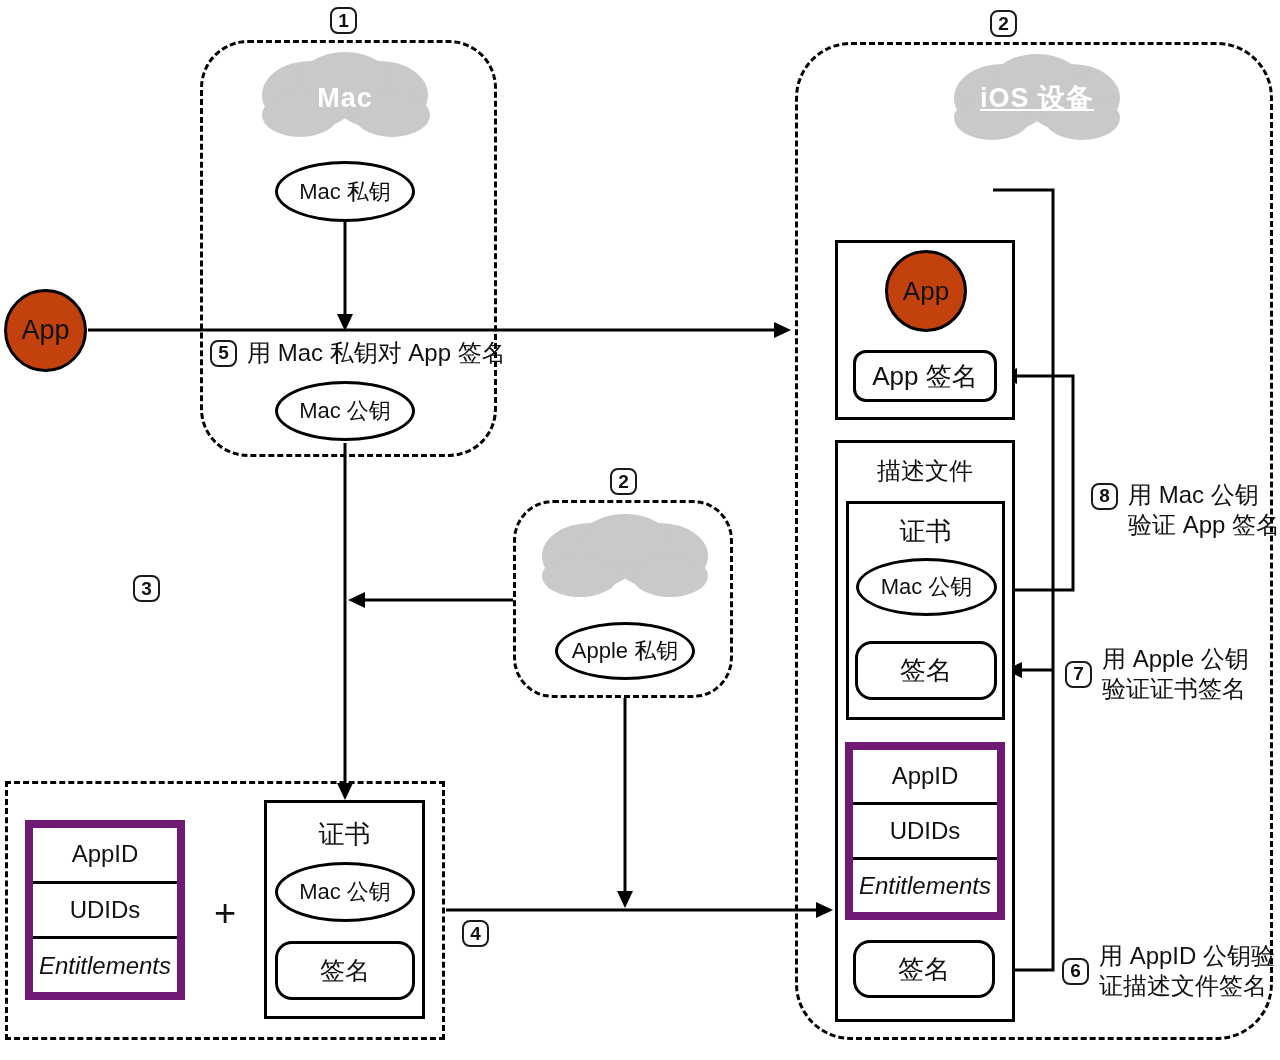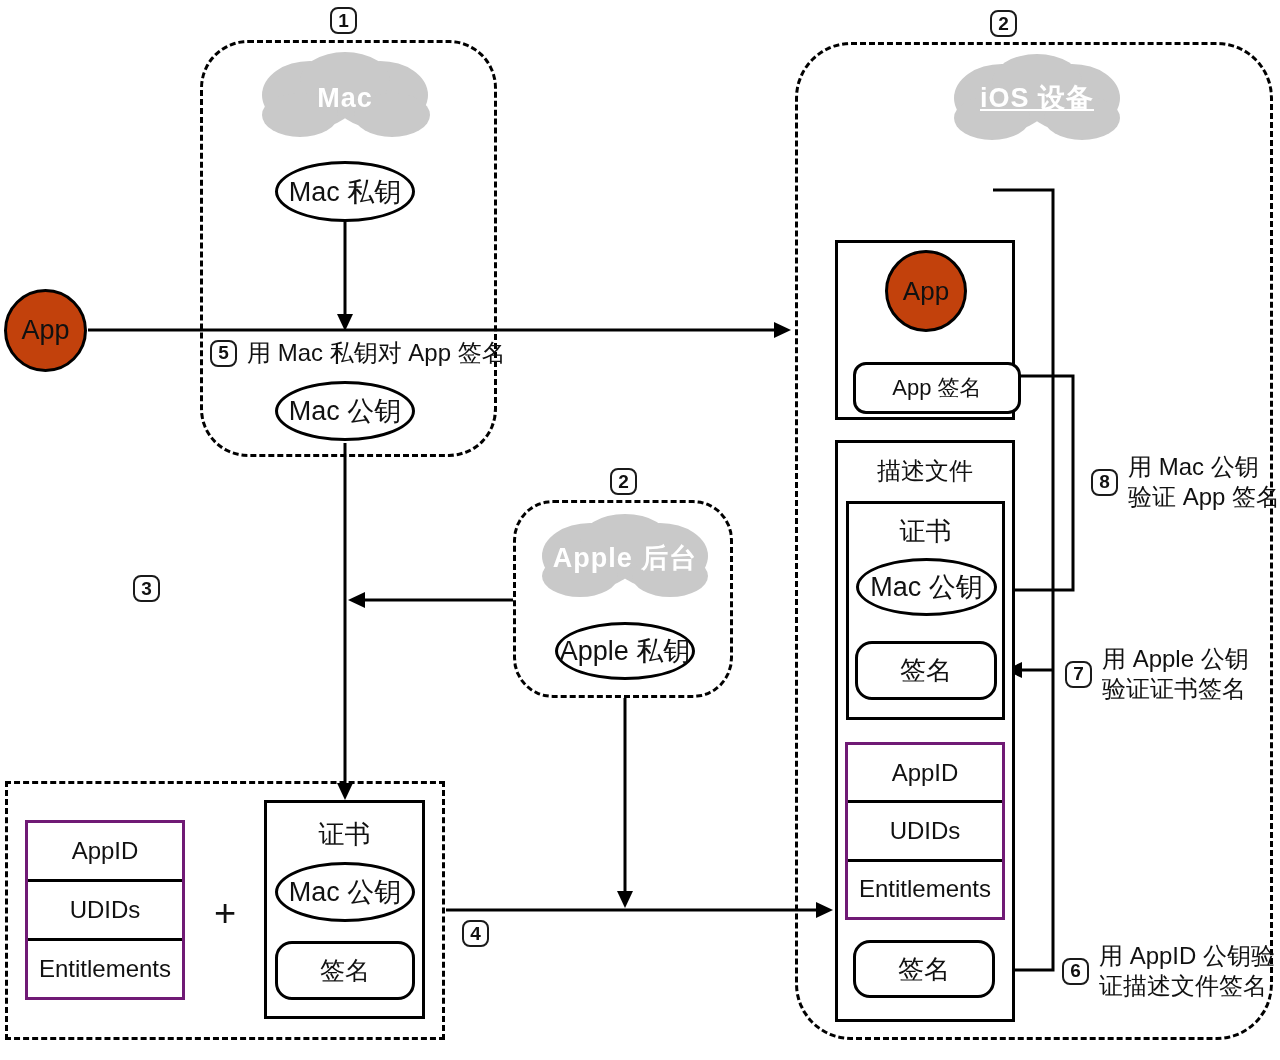--- a/index.html
+++ b/index.html
@@ -4,31 +4,31 @@
 <style>
   html,body{margin:0;padding:0;background:#ffffff;}
   *{box-sizing:border-box;}
   .stage{position:relative;width:1280px;height:1060px;background:#fff;
          font-family:"Liberation Sans","DejaVu Sans",sans-serif;color:#111;overflow:hidden;}
   .abs{position:absolute;}
   .wires{position:absolute;left:0;top:0;z-index:1;}
   .lay{z-index:2;}
   .dashedbox{border:3px dashed #000;background:transparent;}
   .solidbox{border:3px solid #000;background:transparent;}
-  .ellipse{border:3px solid #000;border-radius:50%;display:flex;align-items:center;justify-content:center;font-size:27px;background:#fff;}
+  .ellipse{border:3px solid #000;border-radius:50%;display:flex;align-items:center;justify-content:center;font-size:22px;background:#fff;}
   .circle{border:3px solid #000;border-radius:50%;display:flex;align-items:center;justify-content:center;font-size:27px;background:#c2410c;}
   .rrect{border:3px solid #000;border-radius:17px;display:flex;align-items:center;justify-content:center;font-size:25px;background:#fff;}
   .lbl{display:flex;align-items:center;justify-content:center;font-size:24px;}
   .cloudlbl{display:flex;align-items:center;justify-content:center;color:#fff;font-weight:bold;font-size:27px;letter-spacing:1px;}
   .numbox{flex:0 0 auto;width:27px;height:27px;border:2.5px solid #1a1a1a;border-radius:8px;
           display:inline-flex;align-items:center;justify-content:center;font-size:19px;font-weight:bold;background:#fff;}
   .step{display:flex;align-items:center;gap:10px;font-size:24px;line-height:30px;white-space:nowrap;}
-  .vtable{display:flex;flex-direction:column;border:3px solid #701a75;background:#fff;}
+  .vtable{display:flex;flex-direction:column;border:8px solid #701a75;background:#fff;}
   .vtable .trow{flex:1;display:flex;align-items:center;justify-content:center;font-size:24px;border-bottom:3px solid #000;}
-  .vtable .trow:last-child{border-bottom:none;}
+  .vtable .trow:last-child{border-bottom:none;font-style:italic;}
   .plus{display:flex;align-items:center;justify-content:center;font-size:38px;}
 </style>
 </head>
 <body>
 
 <div class="stage">
 
   <svg class="wires" width="1280" height="1060" viewBox="0 0 1280 1060">
     <g fill="#c9c9c9" stroke="none">
       <g>
@@ -80,21 +80,20 @@
   <div class="abs lay dashedbox" style="left:200px;top:40px;width:297px;height:417px;border-radius:48px;"></div>
   <div class="abs lay dashedbox" style="left:513px;top:500px;width:220px;height:198px;border-radius:40px;"></div>
   <div class="abs lay dashedbox" style="left:795px;top:42px;width:478px;height:998px;border-radius:56px;"></div>
   <div class="abs lay dashedbox" style="left:5px;top:781px;width:440px;height:259px;"></div>
 
   <div class="abs lay numbox" style="left:330px;top:7px;">1</div>
   <div class="abs lay numbox" style="left:610px;top:468px;">2</div>
   <div class="abs lay numbox" style="left:990px;top:10px;">2</div>
 
   <div class="abs lay cloudlbl" style="left:285px;top:80px;width:120px;height:36px;">Mac</div>
-  <div class="abs lay cloudlbl" style="left:545px;top:540px;width:160px;height:36px;">Apple 后台</div>
   <div class="abs lay cloudlbl" style="left:957px;top:80px;width:160px;height:36px;text-decoration:underline;">iOS 设备</div>
 
   <div class="abs lay circle" style="left:4px;top:289px;width:83px;height:83px;">App</div>
 
   <div class="abs lay ellipse" style="left:275px;top:161px;width:140px;height:61px;">Mac 私钥</div>
   <div class="abs lay ellipse" style="left:275px;top:381px;width:140px;height:60px;">Mac 公钥</div>
 
   <div class="abs lay ellipse" style="left:555px;top:622px;width:140px;height:58px;">Apple 私钥</div>
 
   <div class="abs lay step" style="left:210px;top:338px;">
@@ -118,40 +117,40 @@
   <div class="abs lay plus" style="left:205px;top:888px;width:40px;height:50px;">+</div>
 
   <div class="abs lay solidbox" style="left:264px;top:800px;width:161px;height:219px;background:#fff;"></div>
   <div class="abs lay lbl" style="left:264px;top:818px;width:161px;height:32px;font-size:26px;">证书</div>
   <div class="abs lay ellipse" style="left:275px;top:862px;width:140px;height:60px;">Mac 公钥</div>
   <div class="abs lay rrect" style="left:275px;top:941px;width:140px;height:59px;">签名</div>
 
 
   <div class="abs lay solidbox" style="left:835px;top:240px;width:180px;height:180px;background:#fff;"></div>
   <div class="abs lay circle" style="left:885px;top:250px;width:82px;height:82px;font-size:26px;">App</div>
-  <div class="abs lay rrect" style="left:853px;top:350px;width:168px;height:52px;border-radius:13px;font-size:22px;margin-top:12px;">App 签名</div>
+  <div class="abs lay rrect" style="left:853px;top:350px;width:144px;height:52px;border-radius:13px;font-size:26px;">App 签名</div>
 
   <div class="abs lay solidbox" style="left:835px;top:440px;width:180px;height:582px;background:#fff;"></div>
   <div class="abs lay lbl" style="left:835px;top:456px;width:180px;height:30px;">描述文件</div>
 
   <div class="abs lay solidbox" style="left:846px;top:501px;width:159px;height:219px;background:#fff;"></div>
   <div class="abs lay lbl" style="left:846px;top:515px;width:159px;height:32px;font-size:26px;">证书</div>
   <div class="abs lay ellipse" style="left:856px;top:558px;width:141px;height:58px;">Mac 公钥</div>
   <div class="abs lay rrect" style="left:855px;top:641px;width:142px;height:59px;font-size:26px;">签名</div>
 
   <div class="abs lay vtable" style="left:845px;top:742px;width:160px;height:178px;">
     <div class="trow">AppID</div>
     <div class="trow">UDIDs</div>
     <div class="trow">Entitlements</div>
   </div>
   <div class="abs lay rrect" style="left:853px;top:940px;width:142px;height:58px;font-size:26px;">签名</div>
 
   <div class="abs lay step" style="left:1091px;top:452px;">
     <span class="numbox">8</span>
-    <span style="white-space:nowrap;">
+    <span style="white-space:nowrap;margin-top:28px;">
       <div>用 Mac 公钥</div>
       <div>验证 App 签名</div>
     </span>
   </div>
 
   <div class="abs lay step" style="left:1065px;top:644px;">
     <span class="numbox">7</span>
     <span style="white-space:nowrap;">
       <div>用 Apple 公钥</div>
       <div>验证证书签名</div>

